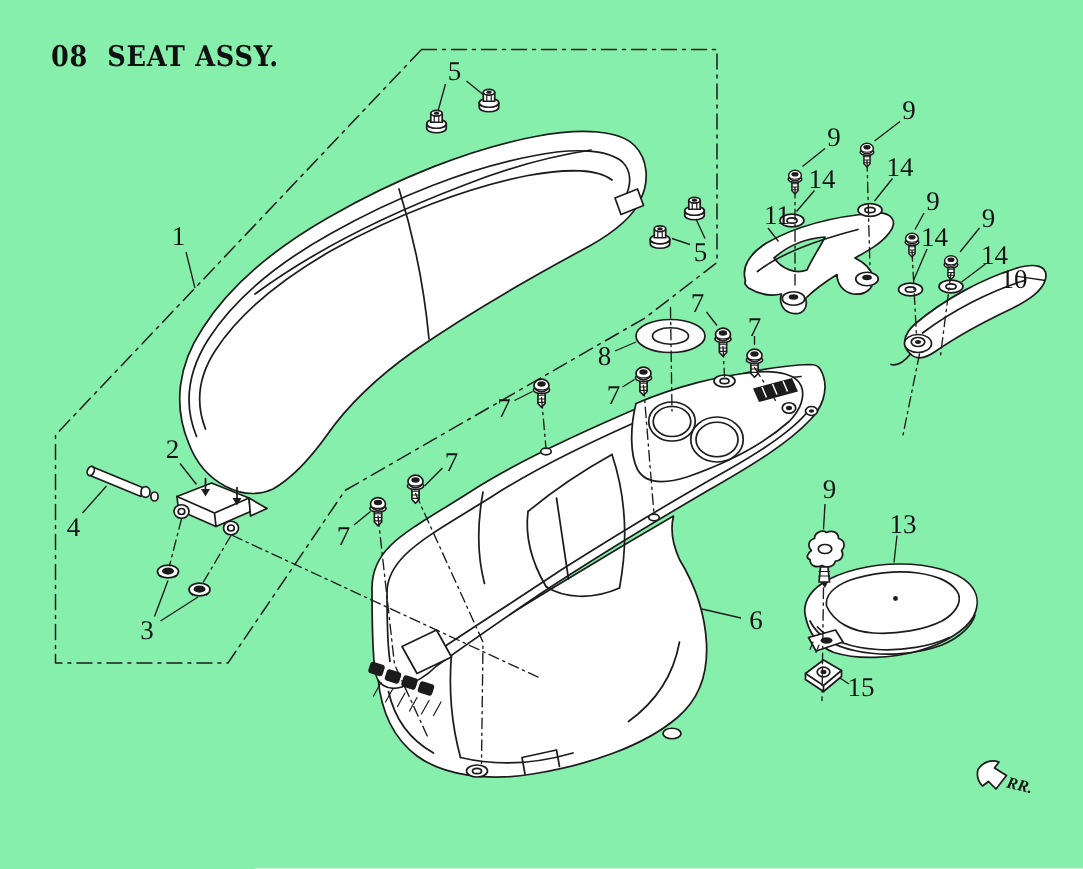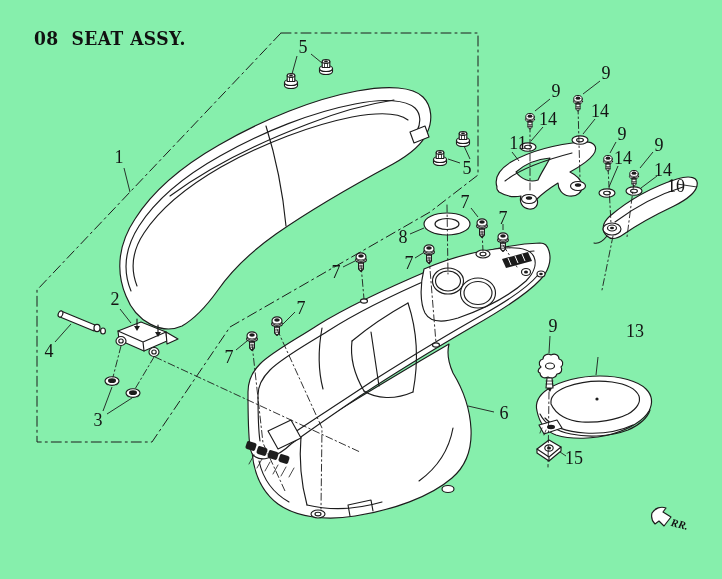--- a/index.html
+++ b/index.html
@@ -267,20 +267,20 @@
       <div class="callout" style="left: 465px; top: 202px;">7</div>
       <div class="callout" style="left: 503px; top: 218px;">7</div>
       <div class="callout" style="left: 403px; top: 237px;">8</div>
       <div class="callout" style="left: 556px; top: 91px;">9</div>
       <div class="callout" style="left: 606px; top: 73px;">9</div>
       <div class="callout" style="left: 622px; top: 134px;">9</div>
       <div class="callout" style="left: 659px; top: 145px;">9</div>
       <div class="callout" style="left: 676px; top: 186px;">10</div>
       <div class="callout" style="left: 518px; top: 143px;">11</div>
       <div class="callout" style="left: 553px; top: 326px;">9</div>
-      <div class="callout" style="left: 602px; top: 331px; margin-left: 33px;">13</div>
+      <div class="callout" style="left: 602px; top: 349px;">13</div>
       <div class="callout" style="left: 548px; top: 119px;">14</div>
       <div class="callout" style="left: 600px; top: 111px;">14</div>
       <div class="callout" style="left: 623px; top: 158px;">14</div>
       <div class="callout" style="left: 663px; top: 170px;">14</div>
       <div class="callout" style="left: 574px; top: 458px; text-align: center;">15</div>
     </div>
 </div>
 
 </body></html>

